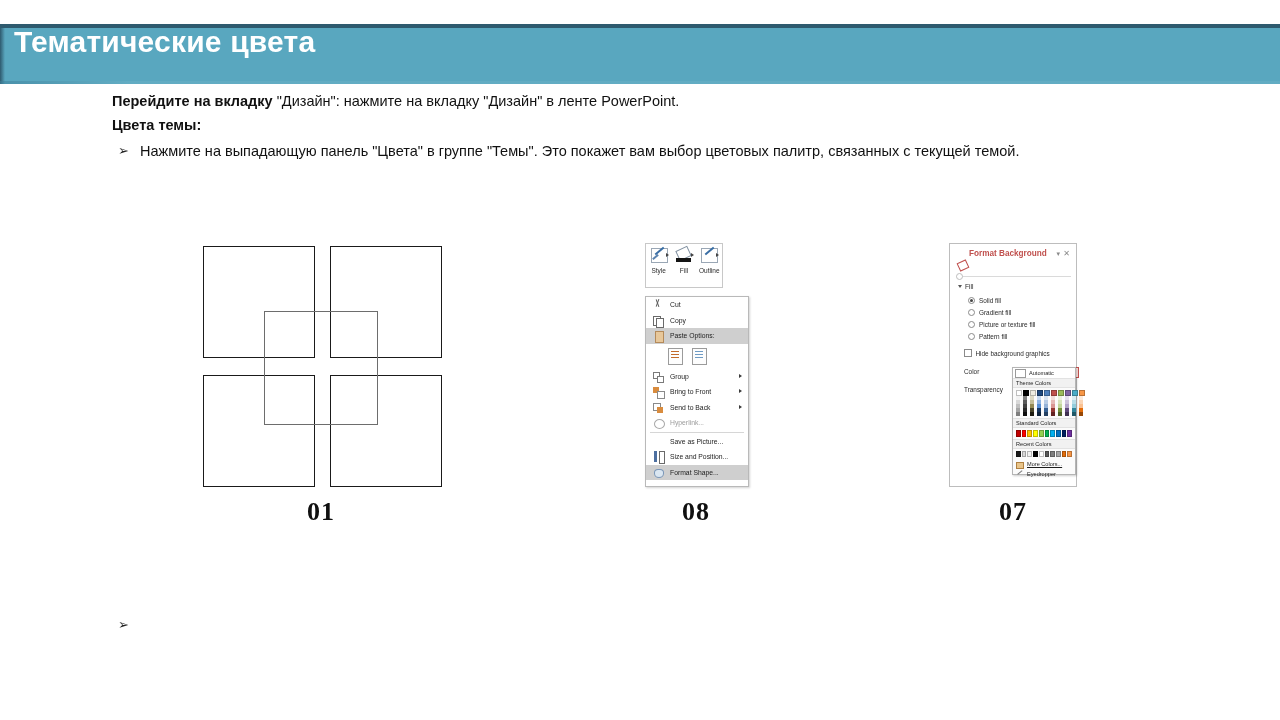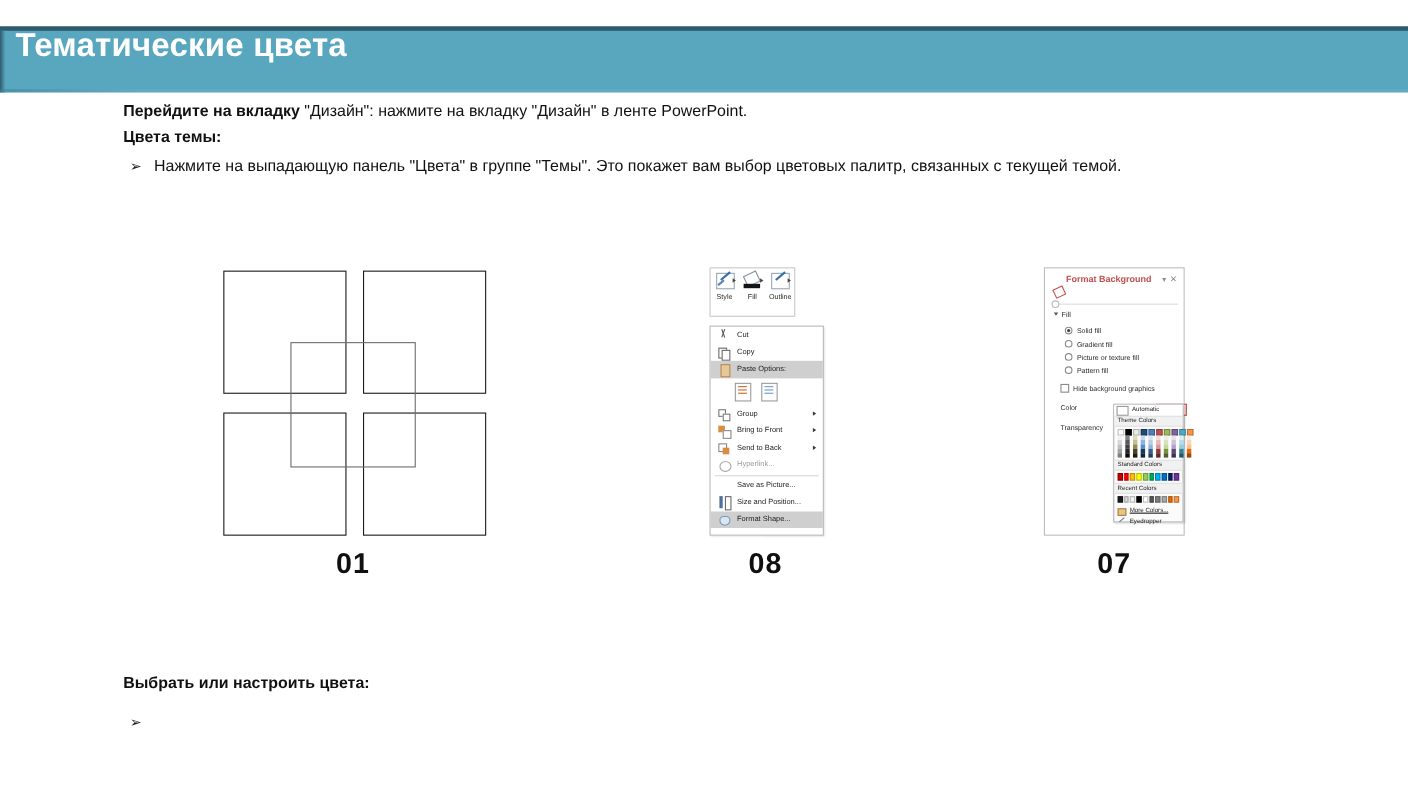--- a/index.html
+++ b/index.html
@@ -41,21 +41,21 @@
   }
   .bullet-text{font-size:14.5px;line-height:22px;max-width:930px;}
 
   .txt-block-2{position:absolute;left:112px;top:610px;width:1060px;}
   .txt-block-2 .line-sub{font-size:14.5px;margin-bottom:14px;}
   .txt-block-2 .bullet-text{max-width:770px;}
 
   
   .figure-label{
     position:absolute;font-size:26px;font-weight:bold;color:#101010;
-    text-align:center;letter-spacing:1px;
+    text-align:center;letter-spacing:1px;font-family:Liberation Serif, serif;
   }
 
   
   .fig1{position:absolute;left:200px;top:243px;width:242px;height:244px;}
   .sq{position:absolute;border:1.4px solid #1a1a1a;box-sizing:border-box;background:transparent;}
   .sq.tl{left:3px;top:3px;width:112px;height:112px;}
   .sq.tr{left:130px;top:3px;width:112px;height:112px;}
   .sq.bl{left:3px;top:132px;width:112px;height:112px;}
   .sq.br{left:130px;top:132px;width:112px;height:112px;}
   .sq.center{left:64px;top:68px;width:114px;height:114px;border:1.1px solid #6d6d6d;}
@@ -438,17 +438,16 @@
     </div>
     <div class="cdd-eye">
       <span class="ic"></span>
       <span>Eyedropper</span>
     </div>
   </div>
 </div>
 <div class="figure-label" style="left:949px;top:497px;width:128px;">07</div>
 
 <div class="txt-block-2">
-  <p class="line-sub">Выбрать или настроить цвета:</p>
   <div class="bullet-row">
     <span class="bullet-mark">➢</span>
   </div>
 </div>
 
 </body></html>

